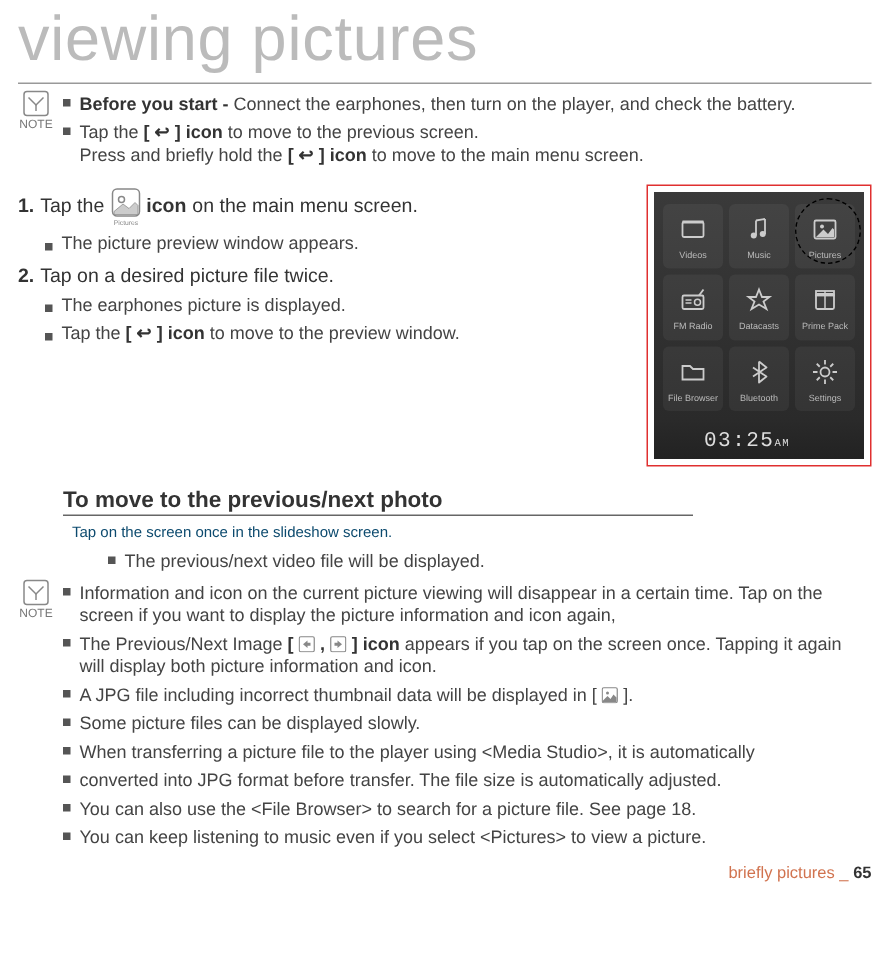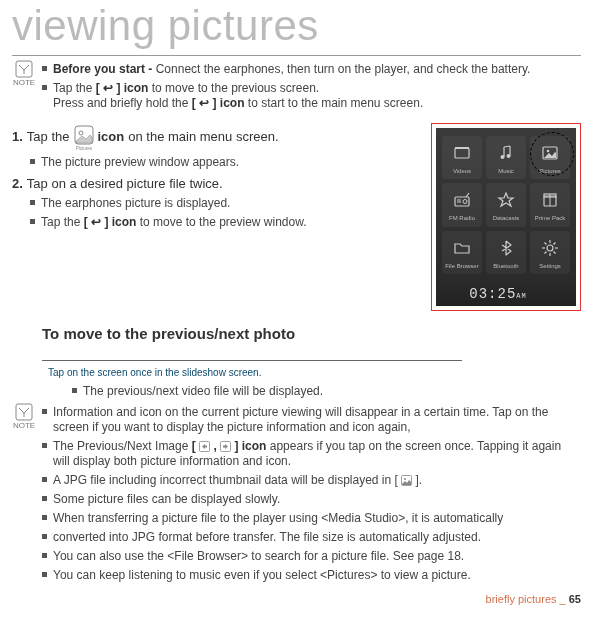--- a/index.html
+++ b/index.html
@@ -60,39 +60,39 @@
     color: #333;
     margin: 6px 0 4px 0;
     display: flex;
     align-items: center;
     flex-wrap: wrap;
     gap: 4px;
   }
   .step-num { font-weight: 700; }
   .sub-bullet {
     display: flex;
-    align-items: flex-start;
+    align-items: center;
     gap: 6px;
     margin: 2px 0 4px 18px;
     font-size: 12px;
   }
   .sub-bullet .sq {
     width: 5px;
     height: 5px;
     background: #555;
     flex: 0 0 5px;
     margin-top: 4px;
   }
   .section-heading {
     font-size: 15px;
     font-weight: 700;
     color: #333;
     margin: 14px 0 0 30px;
     border-bottom: 1.5px solid #666;
-    padding-bottom: 17px;
+    padding-bottom: 0;
     width: 420px;
   }
   .section-text {
     font-size: 10px;
     margin: 6px 0 4px 36px;
     color: #0c4a6e;
   }
   .section-text2 {
     font-size: 12px;
     margin-left: 60px;
@@ -194,21 +194,21 @@
       <div class="bullet-line">
         <div class="sq"></div>
         <div class="txt">
           <span class="bold">Before you start - </span><span>Connect the earphones, then turn on the player, and check the battery.</span>
         </div>
       </div>
       <div class="bullet-line">
         <div class="sq"></div>
         <div class="txt">
           <span>Tap the </span><span class="bold">[ ↩ ] icon</span><span> to move to the previous screen.</span><br>
-          <span>Press and briefly hold the </span><span class="bold">[ ↩ ] icon</span><span> to start to the main menu screen.</span>
+          <span>Press and briefly hold the </span><span class="bold">[ ↩ ] icon</span><span> to move to the main menu screen.</span>
         </div>
       </div>
     </div>
   </div>
 
   <div class="main-cols">
     <div class="left-col">
 
       <div class="step">
         <span class="step-num">1.</span>

